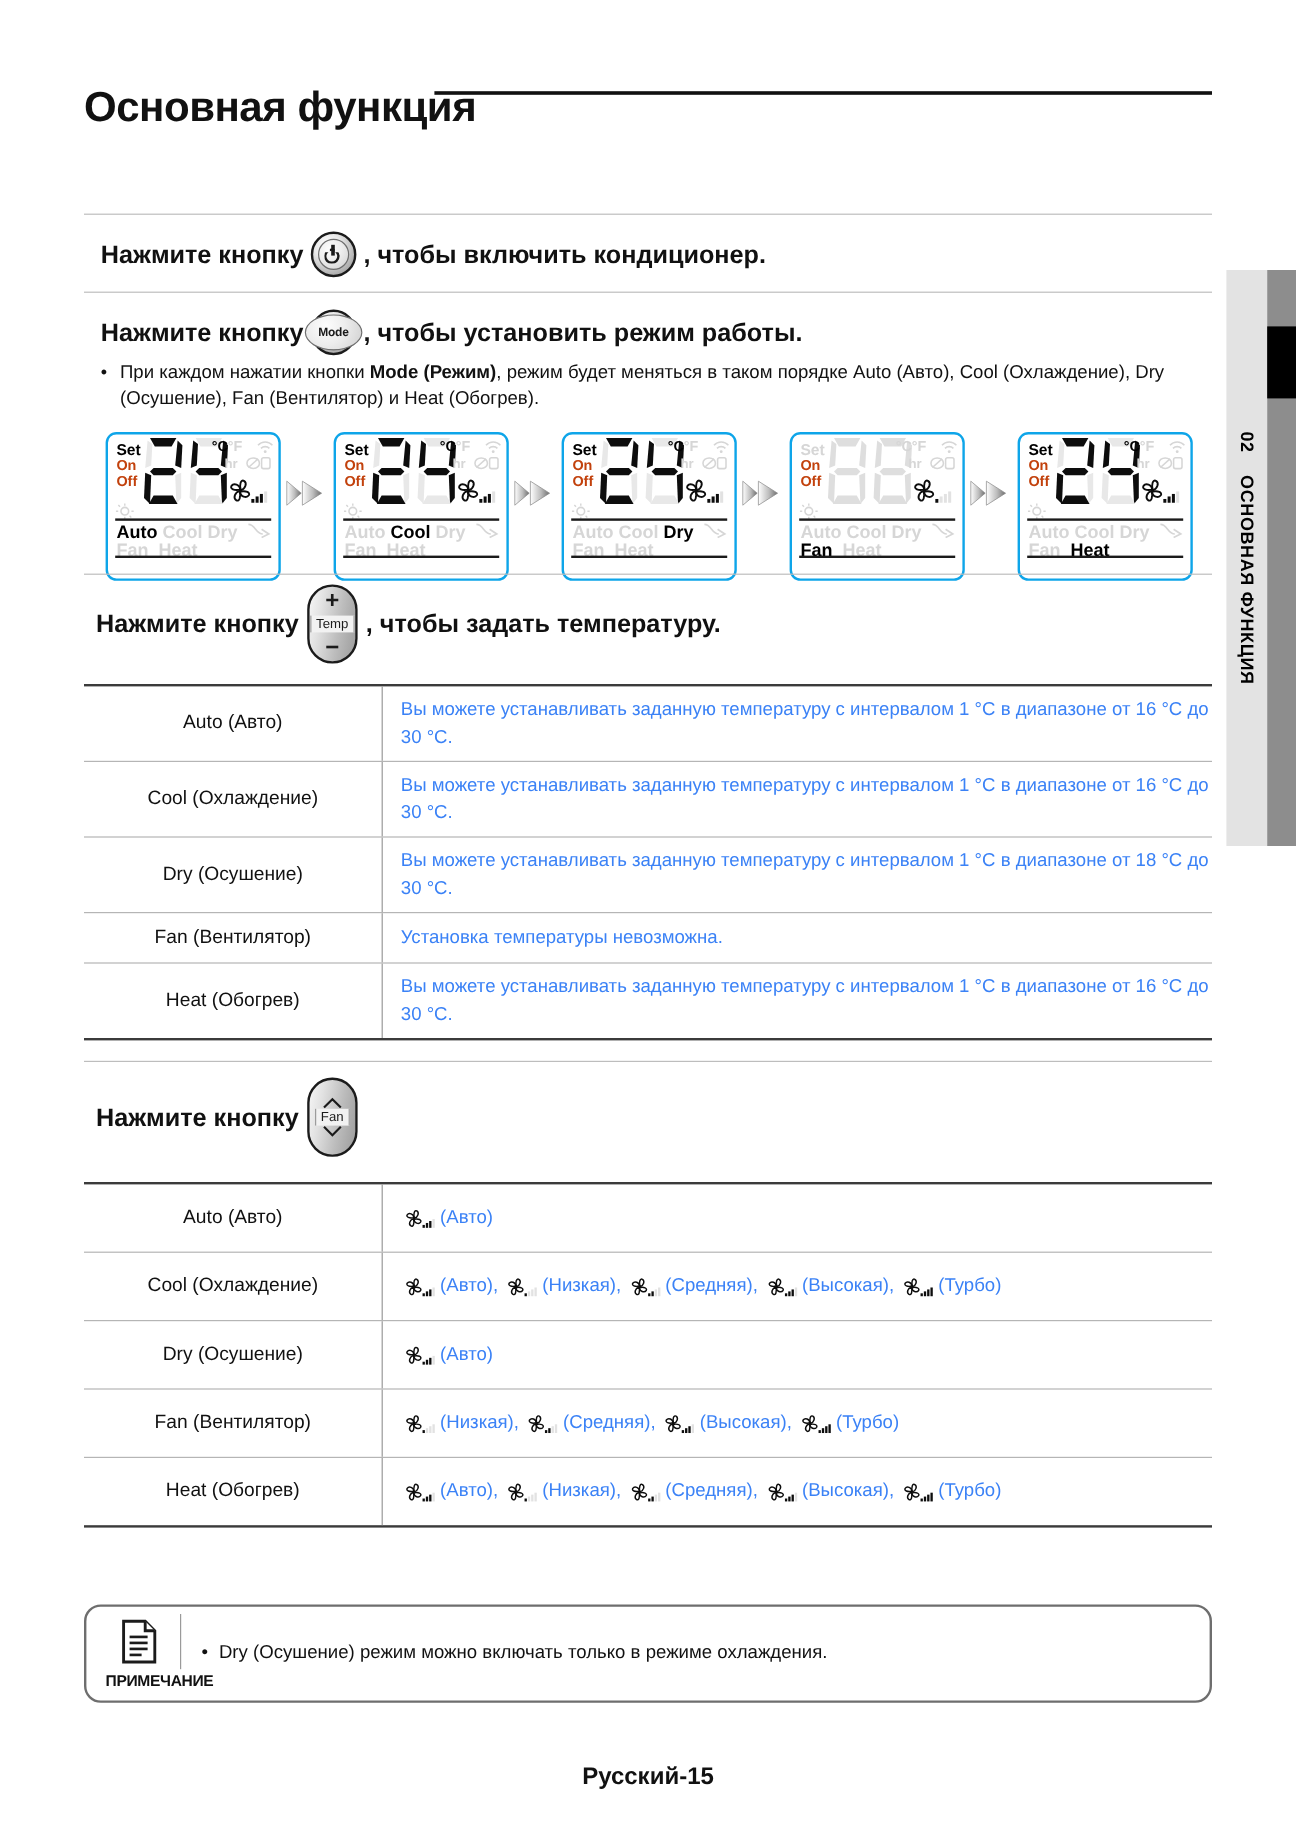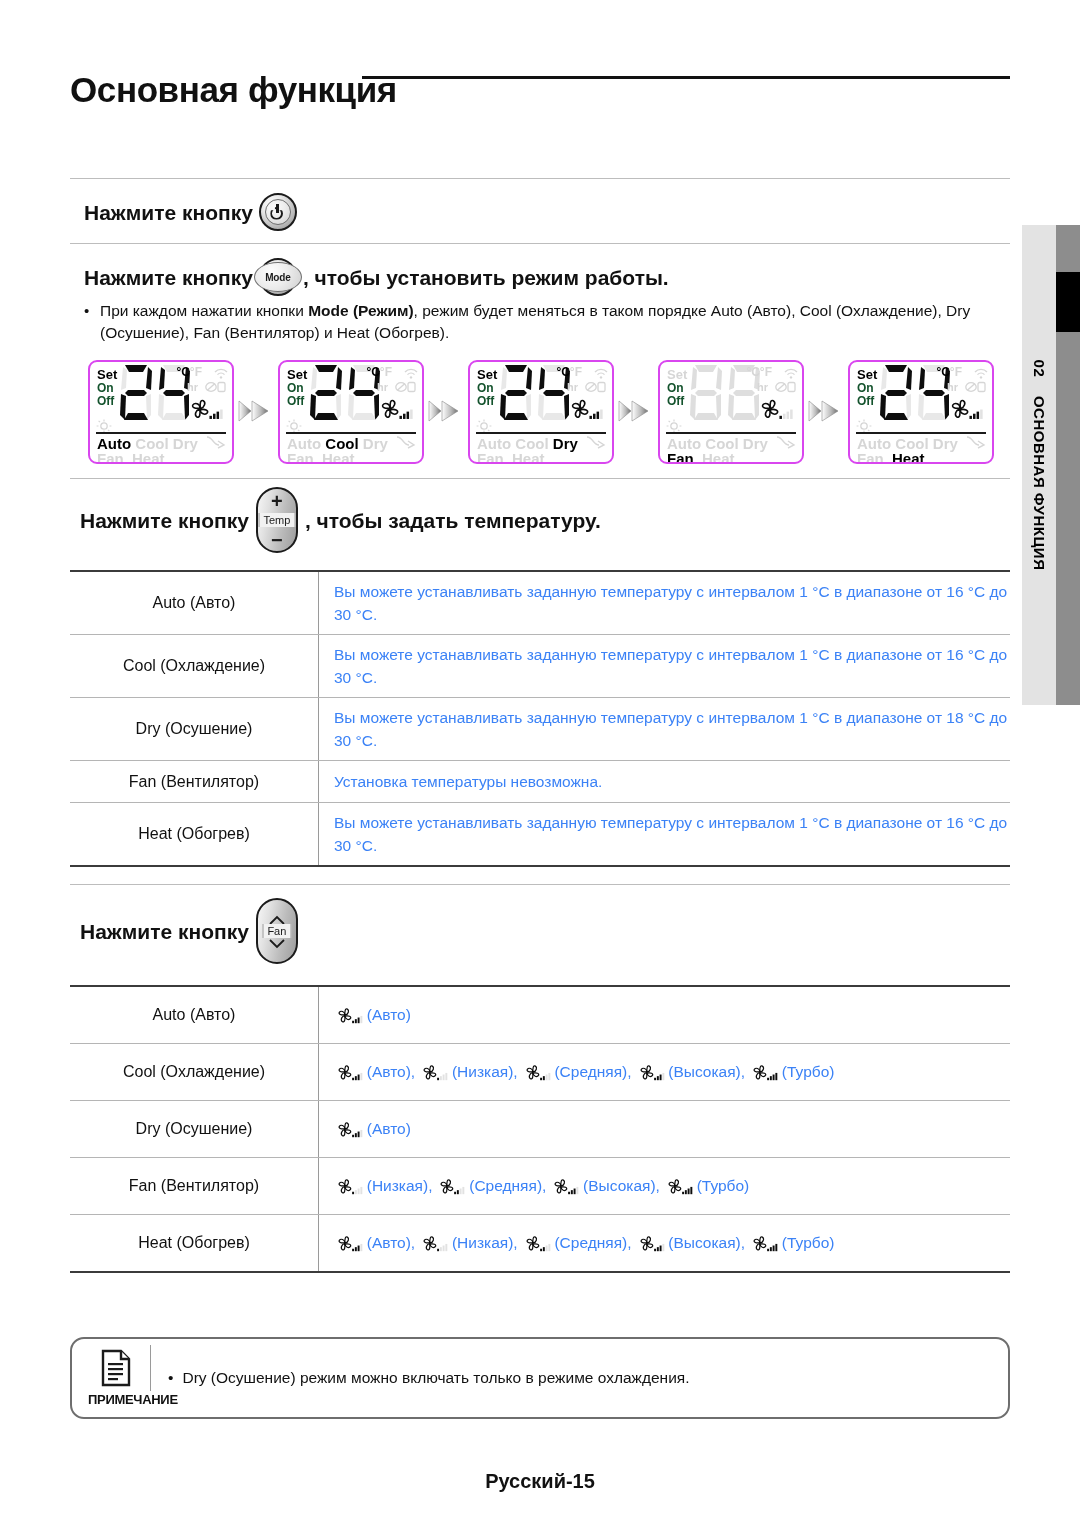--- a/index.html
+++ b/index.html
@@ -123,30 +123,30 @@
     position:absolute; font-size:15.5px; color:#111; line-height:1.45;
   }
   .bullet-para .dot {
     position:absolute; left:0; top:0; font-size:15px;
   }
   .bullet-para .body { display:block; margin-left:16px; }
 
   
   .lcd-strip { position:absolute; left:88px; top:360px; width:908px; height:106px; }
   .lcd {
-    position:absolute; top:0; width:146px; height:104px;
-    border:2px solid #d946ef; border-radius:9px;
+    position:absolute; top:0; width:146px; height:124px;
+    border:2px solid #0ea5e9; border-radius:9px;
     background:#fff; overflow:hidden; box-sizing:border-box;
   }
   .lcd .set-lbl {
     position:absolute; left:7px; top:5px; font-size:13px; font-weight:bold;
   }
   .lcd .col-left {
     position:absolute; left:7px; top:20px;
-    font-size:12px; font-weight:bold; line-height:13px; color:#14532d;
+    font-size:12px; font-weight:bold; line-height:13px; color:#c2410c;
   }
   .lcd .sun {
     position:absolute; left:6px; top:57px; width:16px; height:14px; color:#d6d6d6;
   }
   .lcd .digits {
     position:absolute; left:29px; top:2px; width:78px; height:64px;
   }
   .lcd .unit {
     position:absolute; right:30px; top:4px; font-size:12px; font-weight:bold; line-height:12px;
   }
@@ -244,20 +244,21 @@
   <div class="instr" style="left:84px; top:193px;">
     <span class="txt">Нажмите кнопку</span>
     <span class="btn-round">
       <span class="inner">
         <span class="power-glyph">
           <span class="ring"></span>
             <span class="bar"></span>
         </span>
       </span>
     </span>
+    <span class="txt">, чтобы включить кондиционер.</span>
   </div>
 
   <div class="rule-thin" style="left:70px; top:243px; width:940px;"></div>
 
   <div class="instr" style="left:84px; top:258px;">
     <span class="txt">Нажмите кнопку</span>
     <span class="btn-round mode">
       <span class="inner">
         <span class="mode-text">Mode</span>
       </span>

